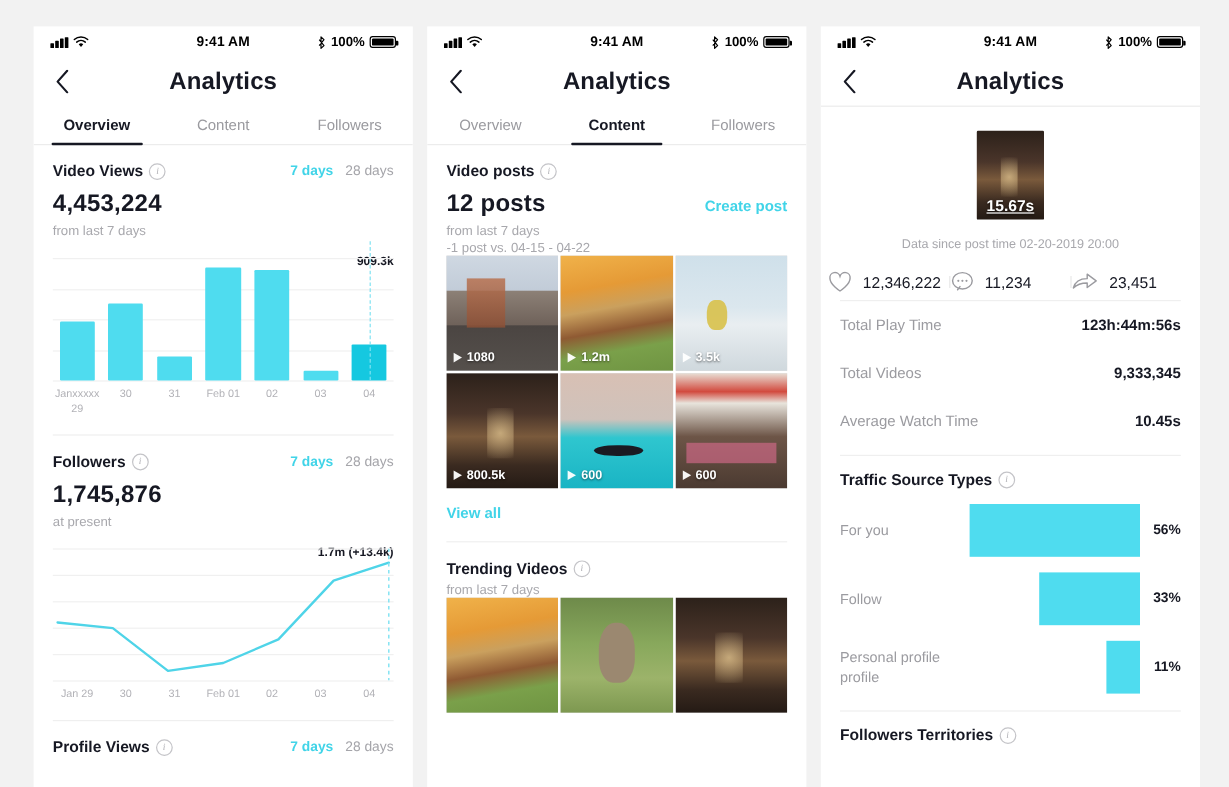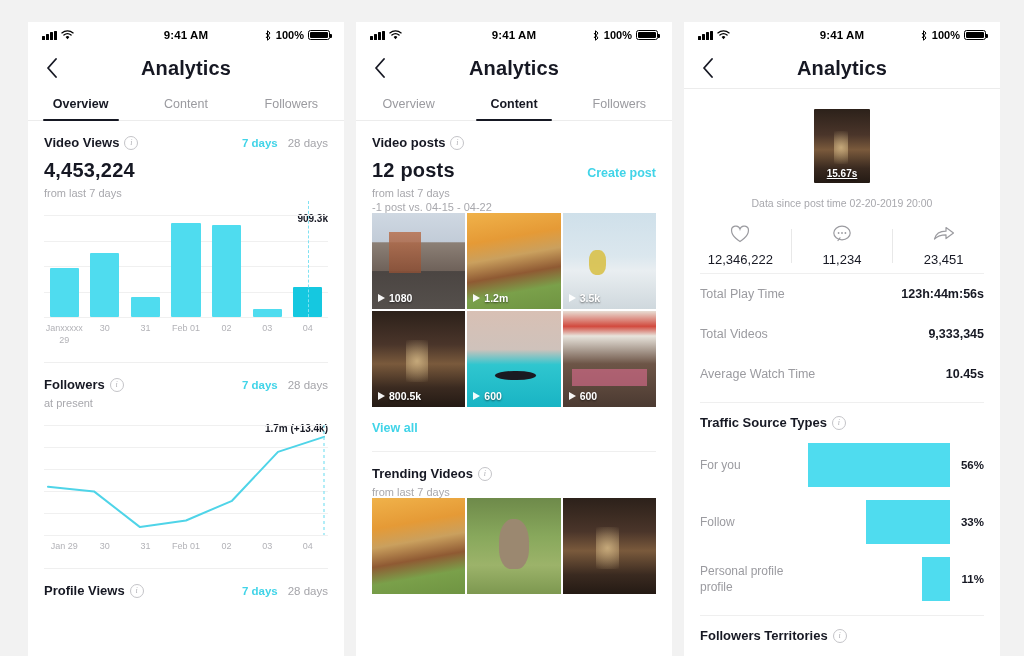--- a/index.html
+++ b/index.html
@@ -101,27 +101,27 @@
     position:absolute;left:6px;bottom:5px;display:flex;align-items:center;gap:4px;
     color:#fff;font-size:10.5px;font-weight:bold;text-shadow:0 1px 2px rgba(0,0,0,.55);
   }
   .ptri{width:0;height:0;border-left:7px solid #fff;border-top:4.5px solid transparent;border-bottom:4.5px solid transparent;opacity:.95;}
   .viewall{font-size:12.5px;color:#41d4e8;font-weight:bold;margin-top:14px;cursor:pointer;}
 
   
   .postcard{text-align:center;padding-top:20px;}
   .posterwrap{position:relative;display:inline-block;width:56px;height:74px;overflow:hidden;background:#3a2a20;border-radius:1px;}
   .posterwrap .dur{
-    position:absolute;left:0;right:0;bottom:4px;color:#fff;font-size:10px;font-weight:bold;
+    position:absolute;left:0;right:0;bottom:4px;color:#fff;font-size:13px;font-weight:bold;
     text-shadow:0 1px 2px rgba(0,0,0,.7);
     text-decoration:underline;
   }
   .since{font-size:10.5px;color:#a8a8ad;margin-top:10px;}
   .engage{display:flex;align-items:stretch;margin-top:16px;padding:0 6px;}
-  .eng{flex:1;display:flex;flex-direction:column;align-items:center;gap:9px;}
+  .eng{flex:1;display:flex;flex-direction:row;align-items:center;gap:9px;}
   .eng .val{font-size:13px;color:#161823;}
   .engsep{width:1px;background:#e8e8e8;margin:4px 0;}
 
   .statrow{display:flex;align-items:flex-start;padding:13px 0;}
   .statlabel{font-size:12.5px;color:#9b9ba0;}
   .statval{margin-left:auto;font-size:12.5px;font-weight:bold;color:#161823;}
 
   .trafrow{display:flex;align-items:center;margin-top:13px;}
   .trafname{font-size:12px;color:#9b9ba0;width:108px;line-height:1.35;}
   .trafbarbox{flex:1;display:flex;justify-content:flex-end;height:44px;align-items:stretch;}
@@ -255,20 +255,21 @@
 
     <div class="sec">
       <div class="sec-head">
         <span class="sec-title">Followers</span>
         <span class="info-i">i</span>
         <span class="rangebtns">
           <span class="range active">7 days</span>
           <span class="range">28 days</span>
         </span>
       </div>
+      <div class="bignum">1,745,876</div>
       <div class="subnote">at present</div>
 
       <div class="chart-wrap">
         <div class="peak-label">1.7m (+13.4k)</div>
         <div class="lineplot">
           <div class="grid">
             <i style="top:0"></i>
               <i style="top:20%"></i>
               <i style="top:40%"></i>
               <i style="top:60%"></i>

